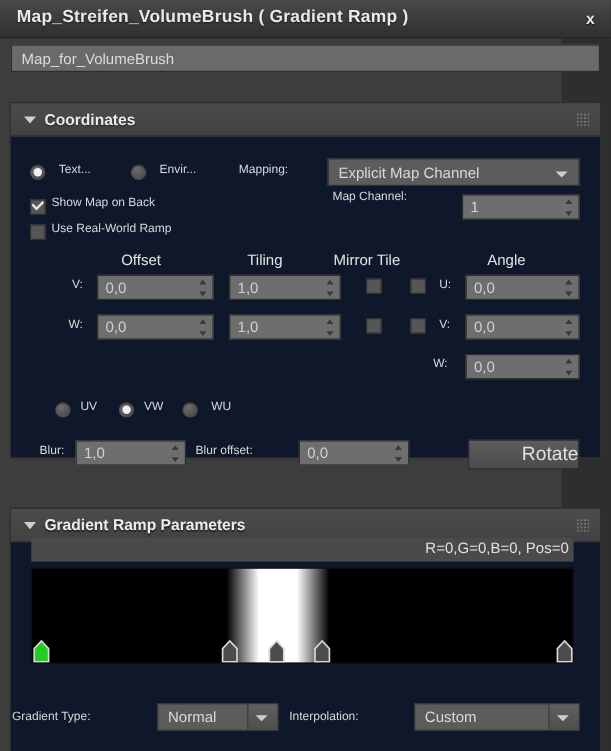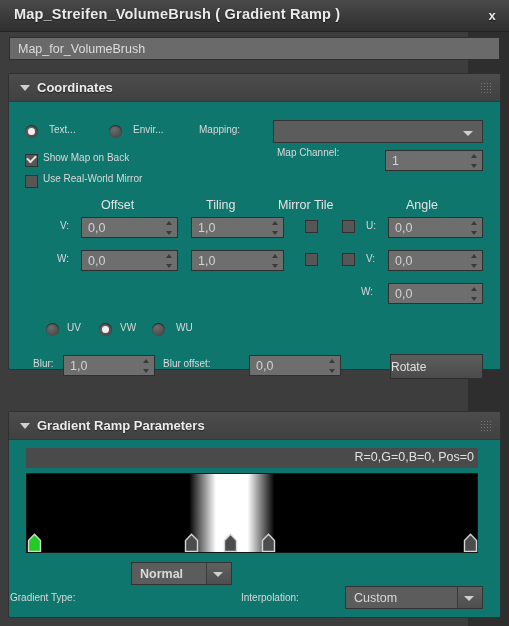--- a/index.html
+++ b/index.html
@@ -35,21 +35,21 @@
     position:absolute;left:9px;top:37px;width:491px;height:23px;
     background:#6a6a6a;border:1px solid #2e2e2e;box-sizing:border-box;
   }
   .namefield span{
     position:absolute;left:8px;top:4px;font-size:12.5px;color:#dcdcdc;
   }
 
   
   .rollout{
     position:absolute;left:8px;width:493px;box-sizing:border-box;
-    background:#0f766e;border:1px solid #303030;border-radius:2px;
+    background:#0f172a;border:1px solid #303030;border-radius:2px;margin-top:12px;
   }
   .rollout-head{
     position:relative;height:27px;
     background:linear-gradient(to bottom,#4c4c4c,#414141);
     border-bottom:1px solid #383838;
   }
   .rollout-head.plain{border-bottom:none;}
   .tri{
     position:absolute;left:11px;top:10px;width:0;height:0;
   }
@@ -126,21 +126,21 @@
   .combo.split .btn{
     position:absolute;right:0;top:0;bottom:0;width:25px;
     background:linear-gradient(to bottom,#606060,#4e4e4e);border-left:1px solid #3a3a3a;
     box-sizing:border-box;cursor:pointer;
   }
   .combo.split .btn .caret{right:8px;top:9px;}
 
   .btn3d{
     position:absolute;background:linear-gradient(to bottom,#5d5d5d,#4b4b4b);
     border:1px solid #2f2f2f;box-sizing:border-box;
-    text-align:left;color:#e0e0e0;font-size:12px;cursor:pointer;
+    text-align:right;color:#e0e0e0;font-size:16px;cursor:pointer;
   }
 
   
   .readout{
     position:absolute;left:26px;top:448px;width:452px;height:20px;
     background:#4a4a4a;box-sizing:border-box;
   }
   .readout span{
     position:absolute;right:4px;top:2px;font-size:12.5px;color:#e2e2e2;white-space:nowrap;
   }
@@ -176,34 +176,35 @@
     </div>
     <div class="rollout-body">
 
       <div class="radio on" style="left:16px;top:23px;"></div>
       <div class="lbl" style="left:40px;top:22px;">Text...</div>
       <div class="radio" style="left:100px;top:23px;"></div>
       <div class="lbl" style="left:124px;top:22px;">Envir...</div>
 
       <div class="lbl" style="left:190px;top:22px;">Mapping:</div>
       <div class="combo" style="left:264px;top:18px;width:210px;">
+        <span class="cv">Explicit Map Channel</span>
         <span class="caret"></span>
       </div>
 
       <div class="chk on" style="left:16px;top:52px;"></div>
       <div class="lbl" style="left:34px;top:50px;">Show Map on Back</div>
 
       <div class="lbl" style="left:268px;top:45px;">Map Channel:</div>
       <div class="spin" style="left:376px;top:48px;width:98px;">
         <span class="v">1</span>
         <span class="arrows"></span>
       </div>
 
       <div class="chk" style="left:16px;top:73px;"></div>
-      <div class="lbl" style="left:34px;top:71px;">Use Real-World Mirror</div>
+      <div class="lbl" style="left:34px;top:71px;">Use Real-World Ramp</div>
 
       <div class="hdr" style="left:92px;top:96px;">Offset</div>
       <div class="hdr" style="left:197px;top:96px;">Tiling</div>
       <div class="hdr" style="left:269px;top:96px;">Mirror Tile</div>
       <div class="hdr" style="left:397px;top:96px;">Angle</div>
 
       <div class="lbl" style="left:51px;top:118px;">V:</div>
       <div class="spin" style="left:72px;top:115px;width:97px;">
         <span class="v">0,0</span>
         <span class="arrows"></span>
@@ -302,21 +303,21 @@
         </div>
         <div class="flag" style="left: 436px; top: 59px;">
           <svg width="15" height="19" viewBox="0 0 15 19">
             <path d="M1.5 18.5 L1.5 7.5 L7.5 1.2 L13.5 7.5 L13.5 18.5 Z" fill="#4c4c4c" stroke="#d7d7d7" stroke-width="1.4"></path>
           </svg>
         </div>
       </div>
   </div>
 
   <div class="lbl" style="left:10px;top:592px;">Gradient Type:</div>
-  <div class="combo split" style="left:131px;top:562px;width:101px;font-weight:bold;">
+  <div class="combo split" style="left:131px;top:586px;width:101px;">
     <span class="cv">Normal</span>
     <span class="btn">
       <span class="caret"></span>
     </span>
   </div>
 
   <div class="lbl" style="left:241px;top:592px;">Interpolation:</div>
   <div class="combo split" style="left:345px;top:586px;width:138px;">
     <span class="cv">Custom</span>
     <span class="btn">

